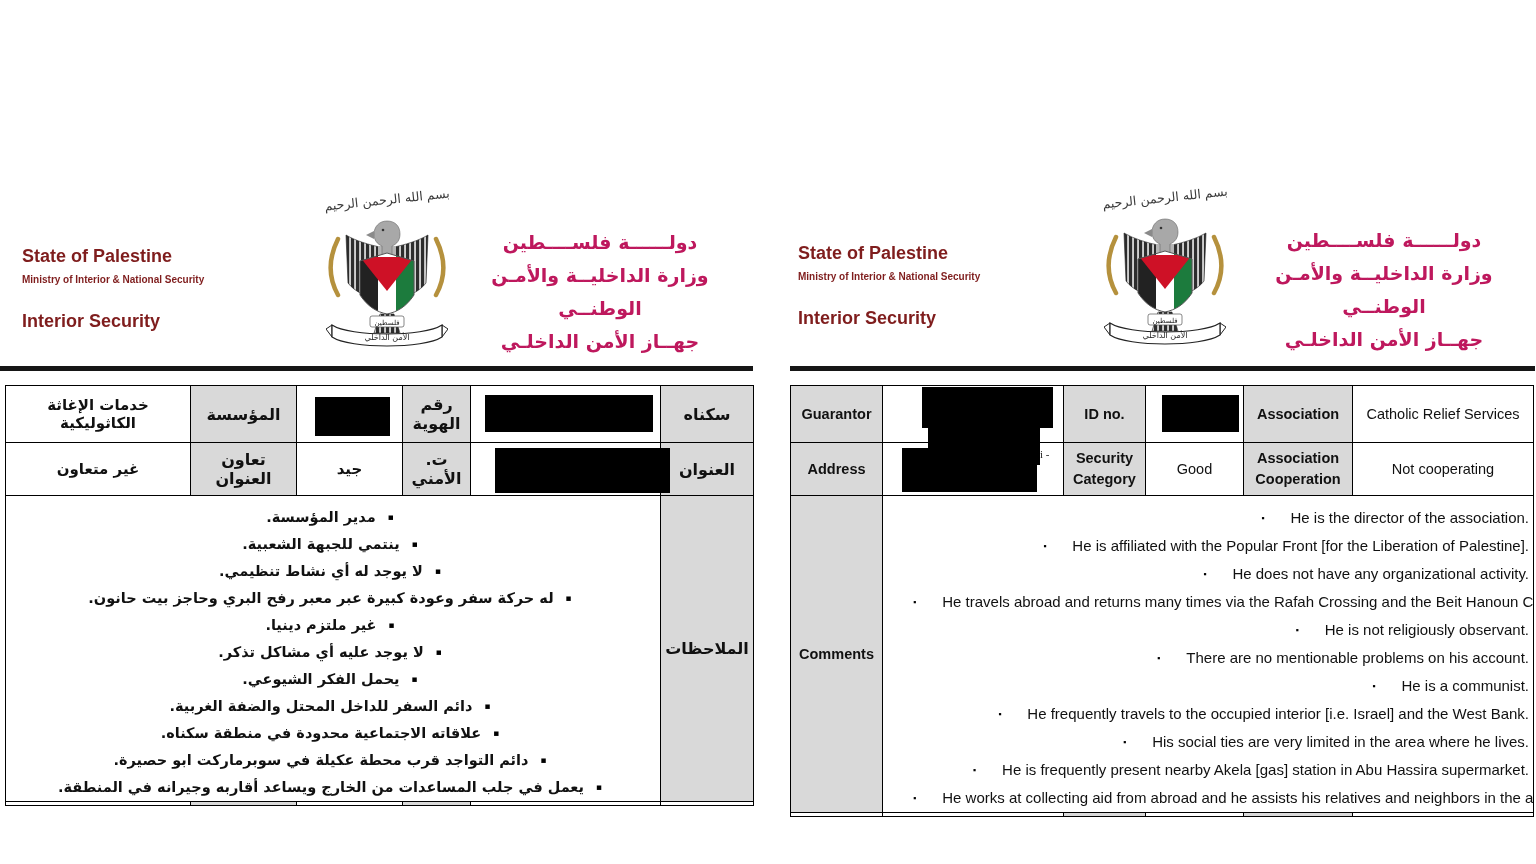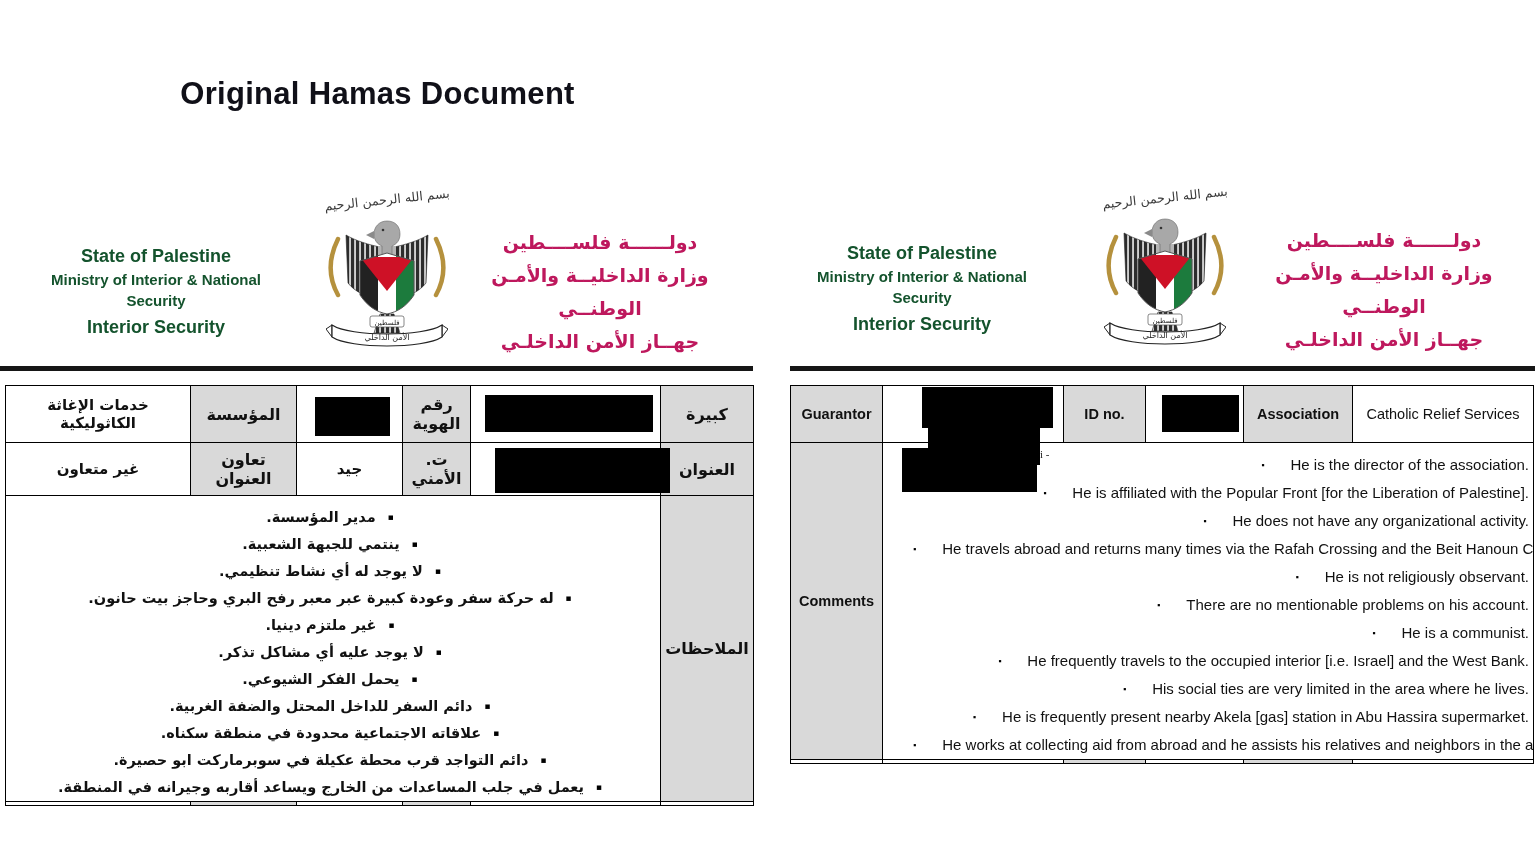--- a/index.html
+++ b/index.html
@@ -6,24 +6,24 @@
   body{width:1536px;height:864px;position:relative;overflow:hidden;
        font-family:"Liberation Sans",sans-serif;color:#111;}
   .panel{position:absolute;top:0;height:864px;}
   #left-panel{left:0;width:755px;}
   #right-panel{left:790px;width:745px;}
 
   .doc-title{position:absolute;top:76px;left:0;width:100%;text-align:center;
     font-size:31px;font-weight:700;color:#101018;letter-spacing:.3px;}
 
   
-  .en-block{position:absolute;text-align:center;font-weight:700;color:#14532d;}
+  .en-block{position:absolute;text-align:left;font-weight:700;color:#7f1d1d;}
   .en-l1{font-size:18px;line-height:26px;}
-  .en-l2{font-size:15px;line-height:21px;}
-  .en-l3{font-size:18px;line-height:26px;margin-top:3px;}
+  .en-l2{font-size:10px;line-height:21px;}
+  .en-l3{font-size:18px;line-height:26px;margin-top:18px;}
   .ar-block{position:absolute;text-align:center;font-weight:700;color:#be185d;
     font-family:"DejaVu Sans",sans-serif;direction:rtl;}
   .ar-block div{font-size:19px;line-height:33px;}
   .emblem{position:absolute;width:130px;text-align:center;}
   .bismillah{font-family:"DejaVu Sans",sans-serif;font-size:12.5px;color:#3a3a3a;
     transform:rotate(-6deg);white-space:nowrap;margin-bottom:6px;}
   .emblem svg{display:block;margin:0 auto;}
 
   .rule{position:absolute;top:366px;left:0;height:5px;background:#161616;}
 
@@ -90,21 +90,20 @@
       <text x="61" y="111.5" text-anchor="middle" font-size="7" fill="#222" font-family="DejaVu Sans, sans-serif">فلسطين</text>
       <path d="M6,112 L0,116 L6,124 Z" fill="#fff" stroke="#222" stroke-width="1"></path>
       <path d="M116,112 L122,116 L116,124 Z" fill="#fff" stroke="#222" stroke-width="1"></path>
       <path d="M6,112 C24,124 98,124 116,112 L116,124 C98,136 24,136 6,124 Z" fill="#fff" stroke="#222" stroke-width="1.2"></path>
       <text x="61" y="126.5" text-anchor="middle" font-size="8" fill="#222" font-family="DejaVu Sans, sans-serif">الأمن الداخلي</text>
     </g>
   </defs>
 </svg>
 
 <div class="panel" id="left-panel">
-  <div class="doc-title">Original Hamas Document</div>
 
   <div class="en-block" style="left:22px;top:243px;width:268px;">
     <div class="en-l1">State of Palestine</div>
     <div class="en-l2">Ministry of Interior &amp; National Security</div>
     <div class="en-l3">Interior Security</div>
   </div>
 
   <div class="emblem" style="left:322px;top:192px;">
     <div class="bismillah">بسم الله الرحمن الرحيم</div>
     <svg width="122" height="134" viewBox="0 0 122 134">
@@ -125,21 +124,21 @@
     <colgroup>
         <col style="width:93px">
         <col style="width:190px">
         <col style="width:68px">
         <col style="width:106px">
         <col style="width:106px">
         <col style="width:185px">
       </colgroup>
     <tbody>
         <tr class="r1">
-      <td class="hd">كبيرة</td>
+      <td class="hd">سكناه</td>
       <td></td>
       <td class="hd">رقم الهوية</td>
       <td></td>
       <td class="hd">المؤسسة</td>
       <td>خدمات الإغاثة الكاثوليكية</td>
     </tr>
     <tr class="r2">
       <td class="hd">العنوان</td>
       <td></td>
       <td class="hd">ت. الأمني</td>
@@ -216,20 +215,28 @@
       </colgroup>
     <tbody>
         <tr class="r1">
       <td class="hd">Guarantor</td>
       <td></td>
       <td class="hd">ID no.</td>
       <td></td>
       <td class="hd">Association</td>
       <td>Catholic Relief Services</td>
     </tr>
+    <tr class="r2">
+      <td class="hd">Address</td>
+      <td></td>
+      <td class="hd">Security Category</td>
+      <td>Good</td>
+      <td class="hd">Association Cooperation</td>
+      <td>Not cooperating</td>
+    </tr>
     <tr class="r3">
       <td class="hd cmt-label">Comments</td>
       <td class="cmt-cell" colspan="5">
         <div class="bullets">
               <div class="b-line"><span class="b-sq">▪</span><span class="b-text">He is the director of the association.</span></div>
               <div class="b-line"><span class="b-sq">▪</span><span class="b-text">He is affiliated with the Popular Front [for the Liberation of Palestine].</span></div>
               <div class="b-line"><span class="b-sq">▪</span><span class="b-text">He does not have any organizational activity.</span></div>
               <div class="b-line"><span class="b-sq">▪</span><span class="b-text">He travels abroad and returns many times via the Rafah Crossing and the Beit Hanoun Crossing</span></div>
               <div class="b-line"><span class="b-sq">▪</span><span class="b-text">He is not religiously observant.</span></div>
               <div class="b-line"><span class="b-sq">▪</span><span class="b-text">There are no mentionable problems on his account.</span></div>

